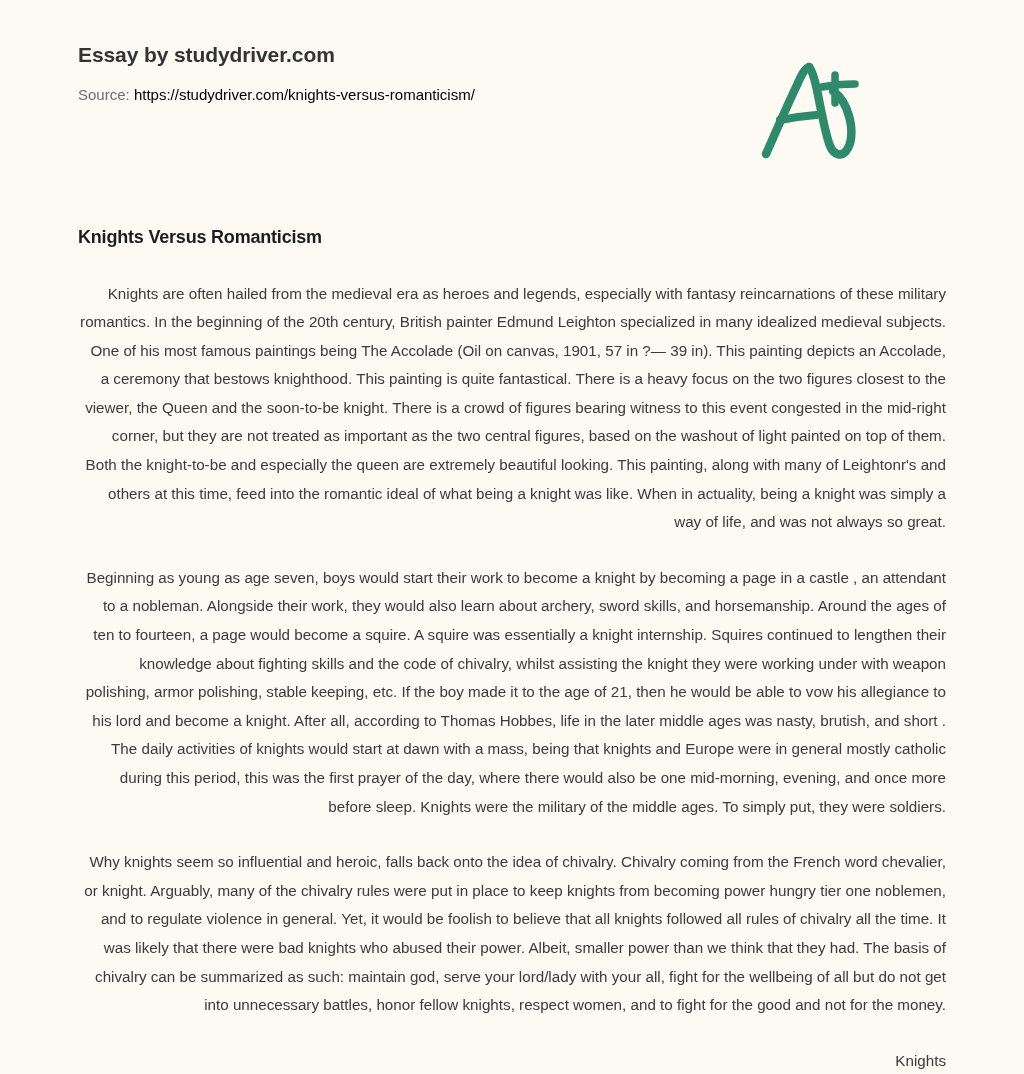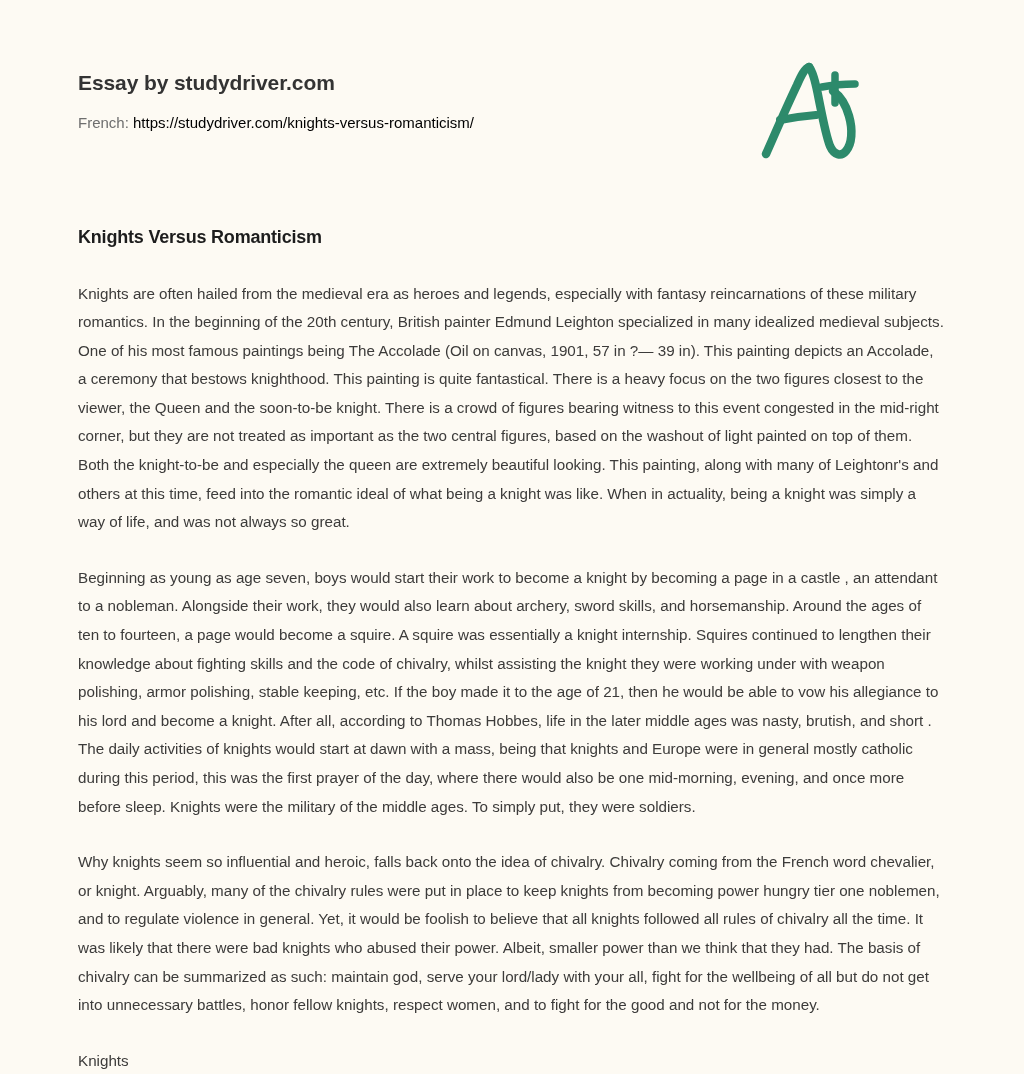--- a/index.html
+++ b/index.html
@@ -20,21 +20,21 @@
     position: relative;
     width: 1024px;
     height: 1074px;
     box-sizing: border-box;
     padding: 0 78px;
   }
 
   
   .header {
     position: relative;
-    padding-top: 70px;
+    padding-top: 42px;
     height: 118px;
     box-sizing: border-box;
   }
 
   .brand-title {
     font-size: 21px;
     font-weight: bold;
     color: #333333;
     letter-spacing: -0.1px;
     line-height: 1.2;
@@ -85,36 +85,36 @@
     margin: 0 0 31px 0;
     line-height: 1.25;
   }
 
   .body-copy p {
     font-size: 15.2px;
     line-height: 28.6px;
     color: #3c3b3a;
     margin: 0 0 27px 0;
     max-width: 868px;
-    text-align: left;
+    text-align: right;
   }
   .body-copy p:last-child {
     margin-bottom: 0;
   }
 </style>
 </head>
 <body>
 
 <div class="page">
 
   <div class="header">
     <div class="brand-title">Essay by studydriver.com</div>
 
     <div class="source-line">
-      <span class="source-label">French:</span>
+      <span class="source-label">Source:</span>
       <a class="source-url" href="#">https://studydriver.com/knights-versus-romanticism/</a>
     </div>
 
     <div class="logo">
       <svg viewBox="0 0 112 104" xmlns="http://www.w3.org/2000/svg" aria-hidden="true">
         <g fill="none" stroke="#2d8a6b" stroke-linecap="round" stroke-linejoin="round">
 
           <path d="M10 96 C 18 78, 30 50, 41 27 C 45 18, 49 10, 53 9" stroke-width="8.5"></path>
 
           <path d="M53 9 C 57 13, 60 26, 63 42 C 67 62, 70 78, 74 88

